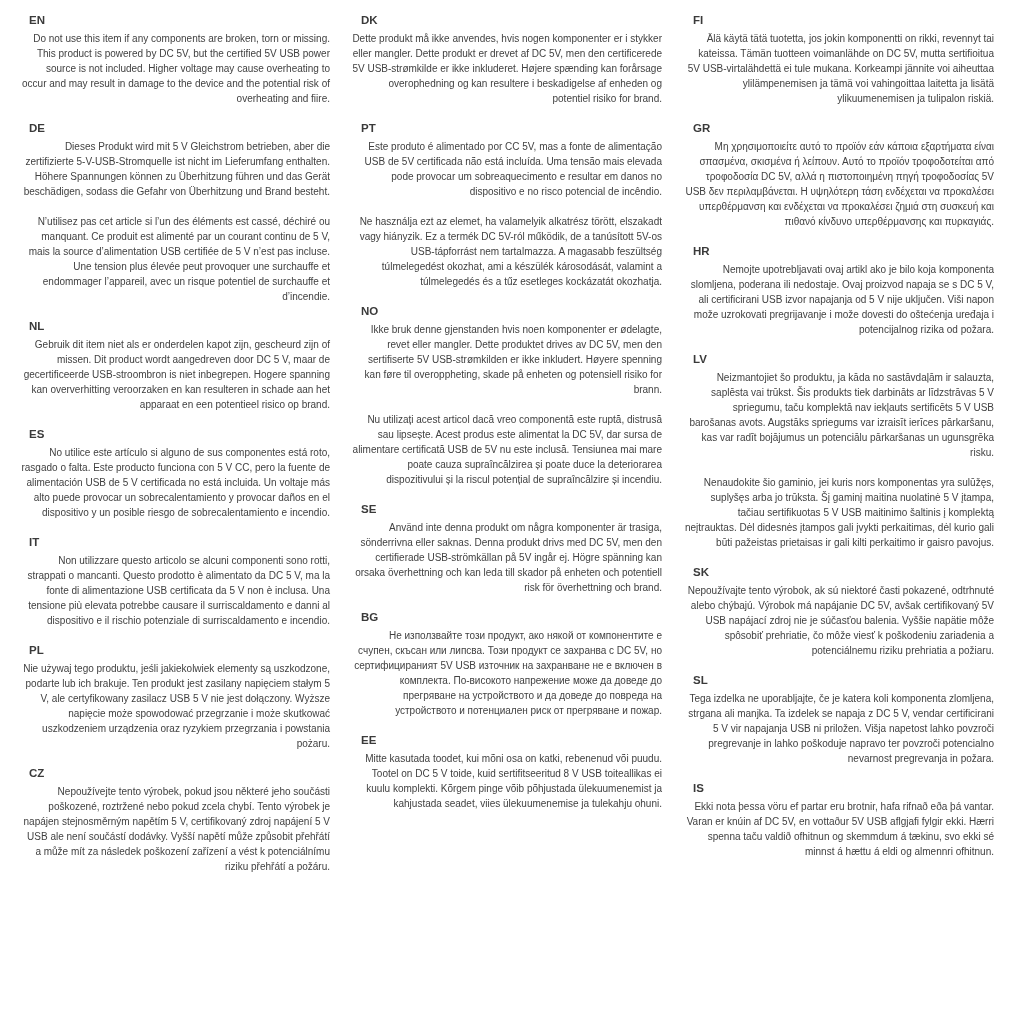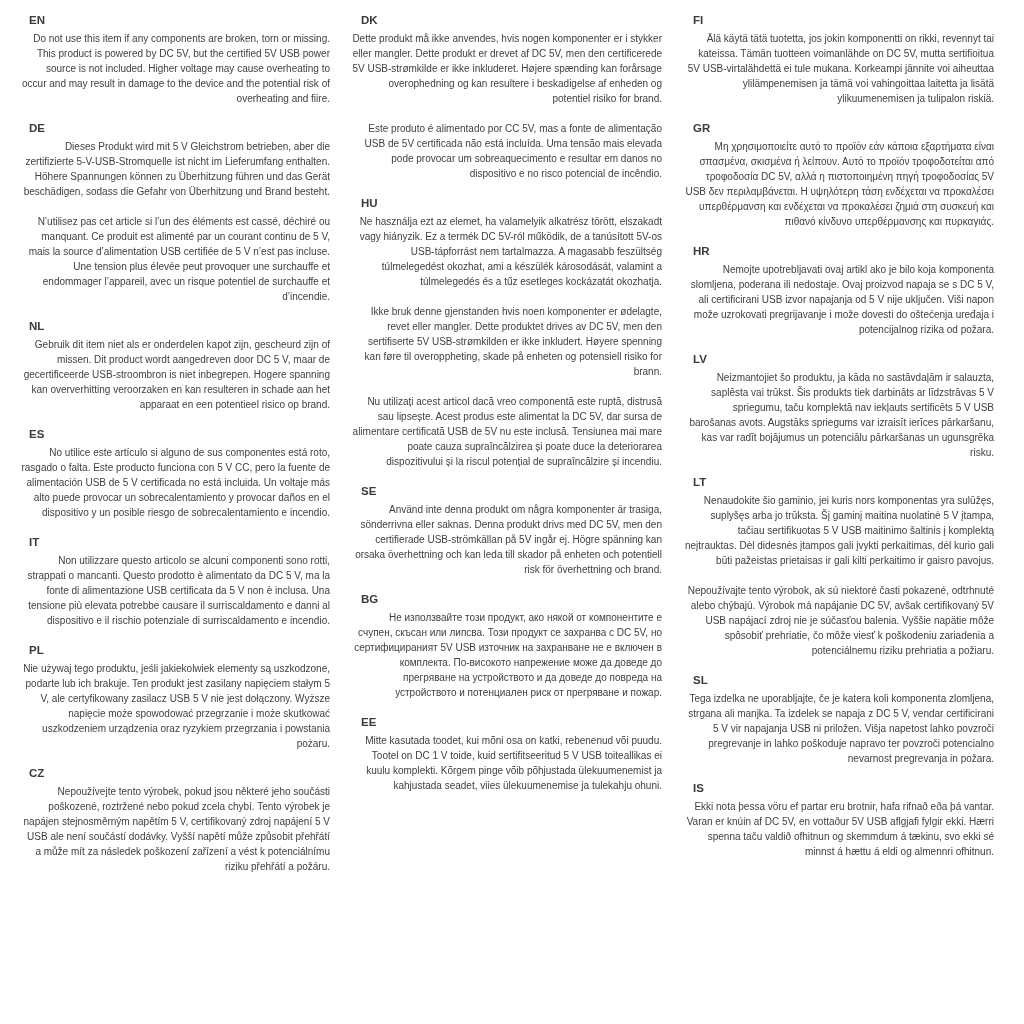--- a/index.html
+++ b/index.html
@@ -74,43 +74,44 @@
       <p class="lang-text">Nepoužívejte tento výrobek, pokud jsou některé jeho součásti poškozené, roztržené nebo pokud zcela chybí. Tento výrobek je napájen stejnosměrným napětím 5 V, certifikovaný zdroj napájení 5 V USB ale není součástí dodávky. Vyšší napětí může způsobit přehřátí a může mít za následek poškození zařízení a vést k potenciálnímu riziku přehřátí a požáru.</p>
     </section>
   </div>
 
   <div class="col">
     <section class="lang-section">
       <h2 class="lang-code">DK</h2>
       <p class="lang-text">Dette produkt må ikke anvendes, hvis nogen komponenter er i stykker eller mangler. Dette produkt er drevet af DC 5V, men den certificerede 5V USB-strømkilde er ikke inkluderet. Højere spænding kan forårsage overophedning og kan resultere i beskadigelse af enheden og potentiel risiko for brand.</p>
     </section>
     <section class="lang-section">
+      <h2 class="lang-code">PT</h2>
       <p class="lang-text">Este produto é alimentado por CC 5V, mas a fonte de alimentação USB de 5V certificada não está incluída. Uma tensão mais elevada pode provocar um sobreaquecimento e resultar em danos no dispositivo e no risco potencial de incêndio.</p>
     </section>
     <section class="lang-section">
-      <h2 class="lang-code">HU</h2>
       <p class="lang-text">Ne használja ezt az elemet, ha valamelyik alkatrész törött, elszakadt vagy hiányzik. Ez a termék DC 5V-ról működik, de a tanúsított 5V-os USB-tápforrást nem tartalmazza. A magasabb feszültség túlmelegedést okozhat, ami a készülék károsodását, valamint a túlmelegedés és a tűz esetleges kockázatát okozhatja.</p>
     </section>
     <section class="lang-section">
+      <h2 class="lang-code">NO</h2>
       <p class="lang-text">Ikke bruk denne gjenstanden hvis noen komponenter er ødelagte, revet eller mangler. Dette produktet drives av DC 5V, men den sertifiserte 5V USB-strømkilden er ikke inkludert. Høyere spenning kan føre til overoppheting, skade på enheten og potensiell risiko for brann.</p>
     </section>
     <section class="lang-section">
       <p class="lang-text">Nu utilizați acest articol dacă vreo componentă este ruptă, distrusă sau lipsește. Acest produs este alimentat la DC 5V, dar sursa de alimentare certificată USB de 5V nu este inclusă. Tensiunea mai mare poate cauza supraîncălzirea și poate duce la deteriorarea dispozitivului și la riscul potențial de supraîncălzire și incendiu.</p>
     </section>
     <section class="lang-section">
       <h2 class="lang-code">SE</h2>
       <p class="lang-text">Använd inte denna produkt om några komponenter är trasiga, sönderrivna eller saknas. Denna produkt drivs med DC 5V, men den certifierade USB-strömkällan på 5V ingår ej. Högre spänning kan orsaka överhettning och kan leda till skador på enheten och potentiell risk för överhettning och brand.</p>
     </section>
     <section class="lang-section">
       <h2 class="lang-code">BG</h2>
       <p class="lang-text">Не използвайте този продукт, ако някой от компонентите е счупен, скъсан или липсва. Този продукт се захранва с DC 5V, но сертифицираният 5V USB източник на захранване не е включен в комплекта. По-високото напрежение може да доведе до прегряване на устройството и да доведе до повреда на устройството и потенциален риск от прегряване и пожар.</p>
     </section>
     <section class="lang-section">
       <h2 class="lang-code">EE</h2>
-      <p class="lang-text">Mitte kasutada toodet, kui mõni osa on katki, rebenenud või puudu. Tootel on DC 1 V toide, kuid sertifitseeritud 5 V USB toiteallikas ei kuulu komplekti. Kõrgem pinge võib põhjustada ülekuumenemist ja kahjustada seadet, viies ülekuumenemise ja tulekahju ohuni.</p>
+      <p class="lang-text">Mitte kasutada toodet, kui mõni osa on katki, rebenenud või puudu. Tootel on DC 5 V toide, kuid sertifitseeritud 8 V USB toiteallikas ei kuulu komplekti. Kõrgem pinge võib põhjustada ülekuumenemist ja kahjustada seadet, viies ülekuumenemise ja tulekahju ohuni.</p>
     </section>
   </div>
 
   <div class="col">
     <section class="lang-section">
       <h2 class="lang-code">FI</h2>
       <p class="lang-text">Älä käytä tätä tuotetta, jos jokin komponentti on rikki, revennyt tai kateissa. Tämän tuotteen voimanlähde on DC 5V, mutta sertifioitua 5V USB-virtalähdettä ei tule mukana. Korkeampi jännite voi aiheuttaa ylilämpenemisen ja tämä voi vahingoittaa laitetta ja lisätä ylikuumenemisen ja tulipalon riskiä.</p>
     </section>
     <section class="lang-section">
       <h2 class="lang-code">GR</h2>
@@ -118,24 +119,24 @@
     </section>
     <section class="lang-section">
       <h2 class="lang-code">HR</h2>
       <p class="lang-text">Nemojte upotrebljavati ovaj artikl ako je bilo koja komponenta slomljena, poderana ili nedostaje. Ovaj proizvod napaja se s DC 5 V, ali certificirani USB izvor napajanja od 5 V nije uključen. Viši napon može uzrokovati pregrijavanje i može dovesti do oštećenja uređaja i potencijalnog rizika od požara.</p>
     </section>
     <section class="lang-section">
       <h2 class="lang-code">LV</h2>
       <p class="lang-text">Neizmantojiet šo produktu, ja kāda no sastāvdaļām ir salauzta, saplēsta vai trūkst. Šis produkts tiek darbināts ar līdzstrāvas 5 V spriegumu, taču komplektā nav iekļauts sertificēts 5 V USB barošanas avots. Augstāks spriegums var izraisīt ierīces pārkaršanu, kas var radīt bojājumus un potenciālu pārkaršanas un ugunsgrēka risku.</p>
     </section>
     <section class="lang-section">
-      <h2 class="lang-code">LT</h2>
       <p class="lang-text">Nenaudokite šio gaminio, jei kuris nors komponentas yra sulūžęs, suplyšęs arba jo trūksta. Šį gaminį maitina nuolatinė 5 V įtampa, tačiau sertifikuotas 5 V USB maitinimo šaltinis į komplektą neįtrauktas. Dėl didesnės įtampos gali įvykti perkaitimas, dėl kurio gali būti pažeistas prietaisas ir gali kilti perkaitimo ir gaisro pavojus.</p>
     </section>
     <section class="lang-section">
+      <h2 class="lang-code">SK</h2>
       <p class="lang-text">Nepoužívajte tento výrobok, ak sú niektoré časti pokazené, odtrhnuté alebo chýbajú. Výrobok má napájanie DC 5V, avšak certifikovaný 5V USB napájací zdroj nie je súčasťou balenia. Vyššie napätie môže spôsobiť prehriatie, čo môže viesť k poškodeniu zariadenia a potenciálnemu riziku prehriatia a požiaru.</p>
     </section>
     <section class="lang-section">
       <h2 class="lang-code">SL</h2>
       <p class="lang-text">Tega izdelka ne uporabljajte, če je katera koli komponenta zlomljena, strgana ali manjka. Ta izdelek se napaja z DC 5 V, vendar certificirani 5 V vir napajanja USB ni priložen. Višja napetost lahko povzroči pregrevanje in lahko poškoduje napravo ter povzroči potencialno nevarnost pregrevanja in požara.</p>
     </section>
     <section class="lang-section">
       <h2 class="lang-code">IS</h2>
       <p class="lang-text">Ekki nota þessa vöru ef partar eru brotnir, hafa rifnað eða þá vantar. Varan er knúin af DC 5V, en vottaður 5V USB aflgjafi fylgir ekki. Hærri spenna taču valdið ofhitnun og skemmdum á tækinu, svo ekki sé minnst á hættu á eldi og almennri ofhitnun.</p>
     </section>

